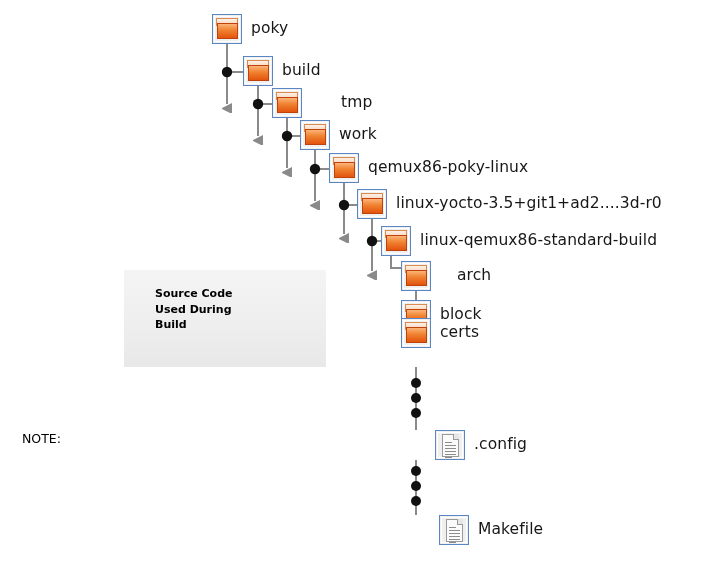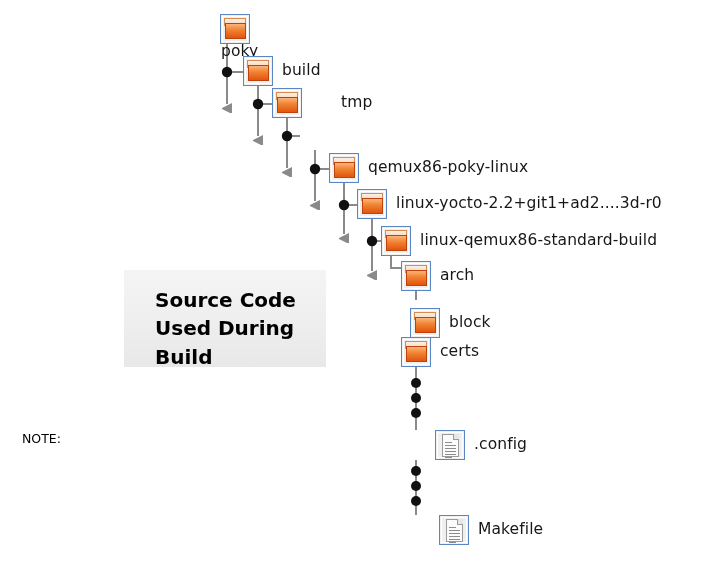--- a/index.html
+++ b/index.html
@@ -142,21 +142,21 @@
     left: 124px;
     top: 270px;
     width: 202px;
     height: 97px;
     background: linear-gradient(180deg, #f4f4f4 0%, #efefef 48%, #e8e8e8 100%);
   }
   #callout .callout-text {
     position: absolute;
     left: 31px;
     top: 16px;
-    font-size: 20px;
+    font-size: 11px;
     font-weight: bold;
     line-height: 1.42;
     color: #000000;
     white-space: pre-line;
   }
 
   
   #note {
     position: absolute;
     z-index: 2;
@@ -236,21 +236,21 @@
       <circle cx="416" cy="501" r="5"></circle>
     </g>
   </svg>
 
   <div id="callout">
     <div class="callout-text">Source Code
 Used During
 Build</div>
   </div>
 
-  <div class="node" style="left:212px; top:14px;flex-direction:column;">
+  <div class="node" style="left:212px; top:14px;">
     <span class="icon-box">
       <span class="inner"></span>
       <span class="folder-tab"></span>
       <span class="folder-back"></span>
       <span class="folder-front"></span>
     </span>
     <span class="node-label">poky</span>
   </div>
 
   <div class="node" style="left:243px; top:56px;">
@@ -266,72 +266,81 @@
   <div class="node" style="left:272px; top:88px;gap:30px;">
     <span class="icon-box">
       <span class="inner"></span>
       <span class="folder-tab"></span>
       <span class="folder-back"></span>
       <span class="folder-front"></span>
     </span>
     <span class="node-label">tmp</span>
   </div>
 
+  <div class="node" style="left:300px; top:120px;">
+    <span class="icon-box">
+      <span class="inner"></span>
+      <span class="folder-tab"></span>
+      <span class="folder-back"></span>
+      <span class="folder-front"></span>
+    </span>
+    <span class="node-label">work</span>
+  </div>
 
   <div class="node" style="left:329px; top:153px;">
     <span class="icon-box">
       <span class="inner"></span>
       <span class="folder-tab"></span>
       <span class="folder-back"></span>
       <span class="folder-front"></span>
     </span>
     <span class="node-label">qemux86-poky-linux</span>
   </div>
 
   <div class="node" style="left:357px; top:189px;">
     <span class="icon-box">
       <span class="inner"></span>
       <span class="folder-tab"></span>
       <span class="folder-back"></span>
       <span class="folder-front"></span>
     </span>
-    <span class="node-label">linux-yocto-2.2+git1+ad2....3d-r0</span>
+    <span class="node-label">linux-yocto-3.5+git1+ad2....3d-r0</span>
   </div>
 
   <div class="node" style="left:381px; top:226px;">
     <span class="icon-box">
       <span class="inner"></span>
       <span class="folder-tab"></span>
       <span class="folder-back"></span>
       <span class="folder-front"></span>
     </span>
     <span class="node-label">linux-qemux86-standard-build</span>
   </div>
 
-  <div class="node" style="left:401px; top:261px;">
+  <div class="node" style="left:401px; top:261px;gap:17px;">
     <span class="icon-box">
       <span class="inner"></span>
       <span class="folder-tab"></span>
       <span class="folder-back"></span>
       <span class="folder-front"></span>
     </span>
     <span class="node-label">arch</span>
   </div>
 
-  <div class="node" style="left:401px; top:308px;margin-left:9px;">
+  <div class="node" style="left:401px; top:300px;">
     <span class="icon-box">
       <span class="inner"></span>
       <span class="folder-tab"></span>
       <span class="folder-back"></span>
       <span class="folder-front"></span>
     </span>
     <span class="node-label">block</span>
   </div>
 
-  <div class="node" style="left:401px; top:337px;align-items:center;">
+  <div class="node" style="left:401px; top:318px;align-items:center;">
     <span class="icon-box">
       <span class="inner"></span>
       <span class="folder-tab"></span>
       <span class="folder-back"></span>
       <span class="folder-front"></span>
     </span>
     <span class="node-label">certs</span>
   </div>
 
   <div class="node" style="left:399px; top:430px;padding-left:36px;">

